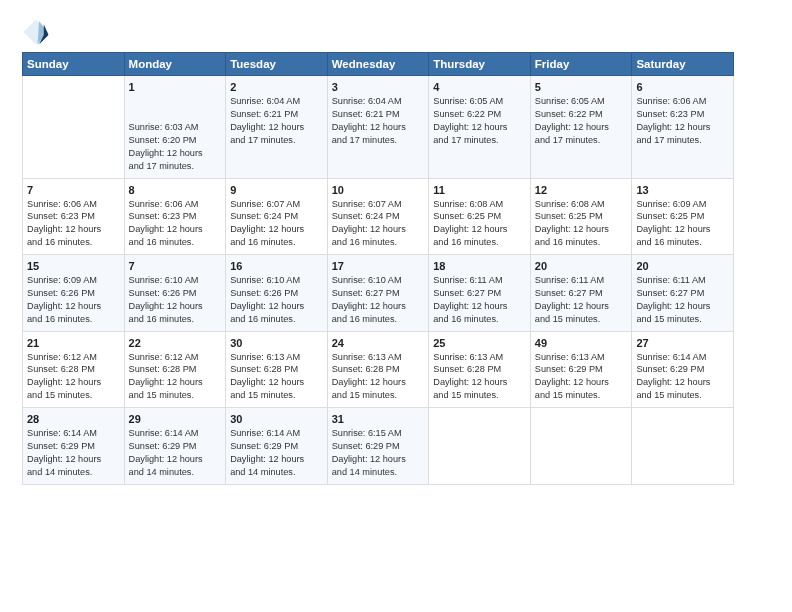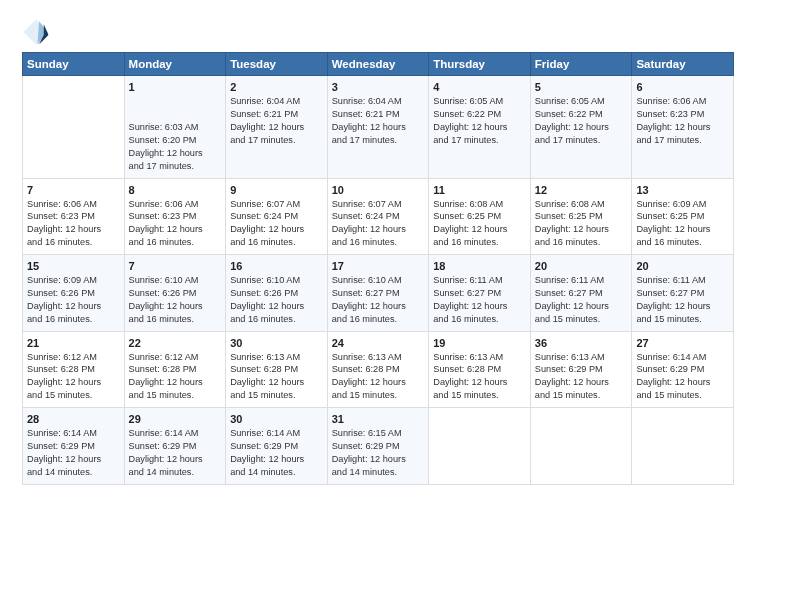--- a/index.html
+++ b/index.html
@@ -301,28 +301,28 @@
 and 15 minutes.</div>
           </td>
           <td>
             <span class="day-number">24</span>
             <div class="day-detail" style="white-space: pre-line;">Sunrise: 6:13 AM
 Sunset: 6:28 PM
 Daylight: 12 hours
 and 15 minutes.</div>
           </td>
           <td>
-            <span class="day-number">19</span>
+            <span class="day-number">25</span>
             <div class="day-detail" style="white-space: pre-line;">Sunrise: 6:13 AM
 Sunset: 6:28 PM
 Daylight: 12 hours
 and 15 minutes.</div>
           </td>
           <td>
-            <span class="day-number">36</span>
+            <span class="day-number">49</span>
             <div class="day-detail" style="white-space: pre-line;">Sunrise: 6:13 AM
 Sunset: 6:29 PM
 Daylight: 12 hours
 and 15 minutes.</div>
           </td>
           <td>
             <span class="day-number">27</span>
             <div class="day-detail" style="white-space: pre-line;">Sunrise: 6:14 AM
 Sunset: 6:29 PM
 Daylight: 12 hours

